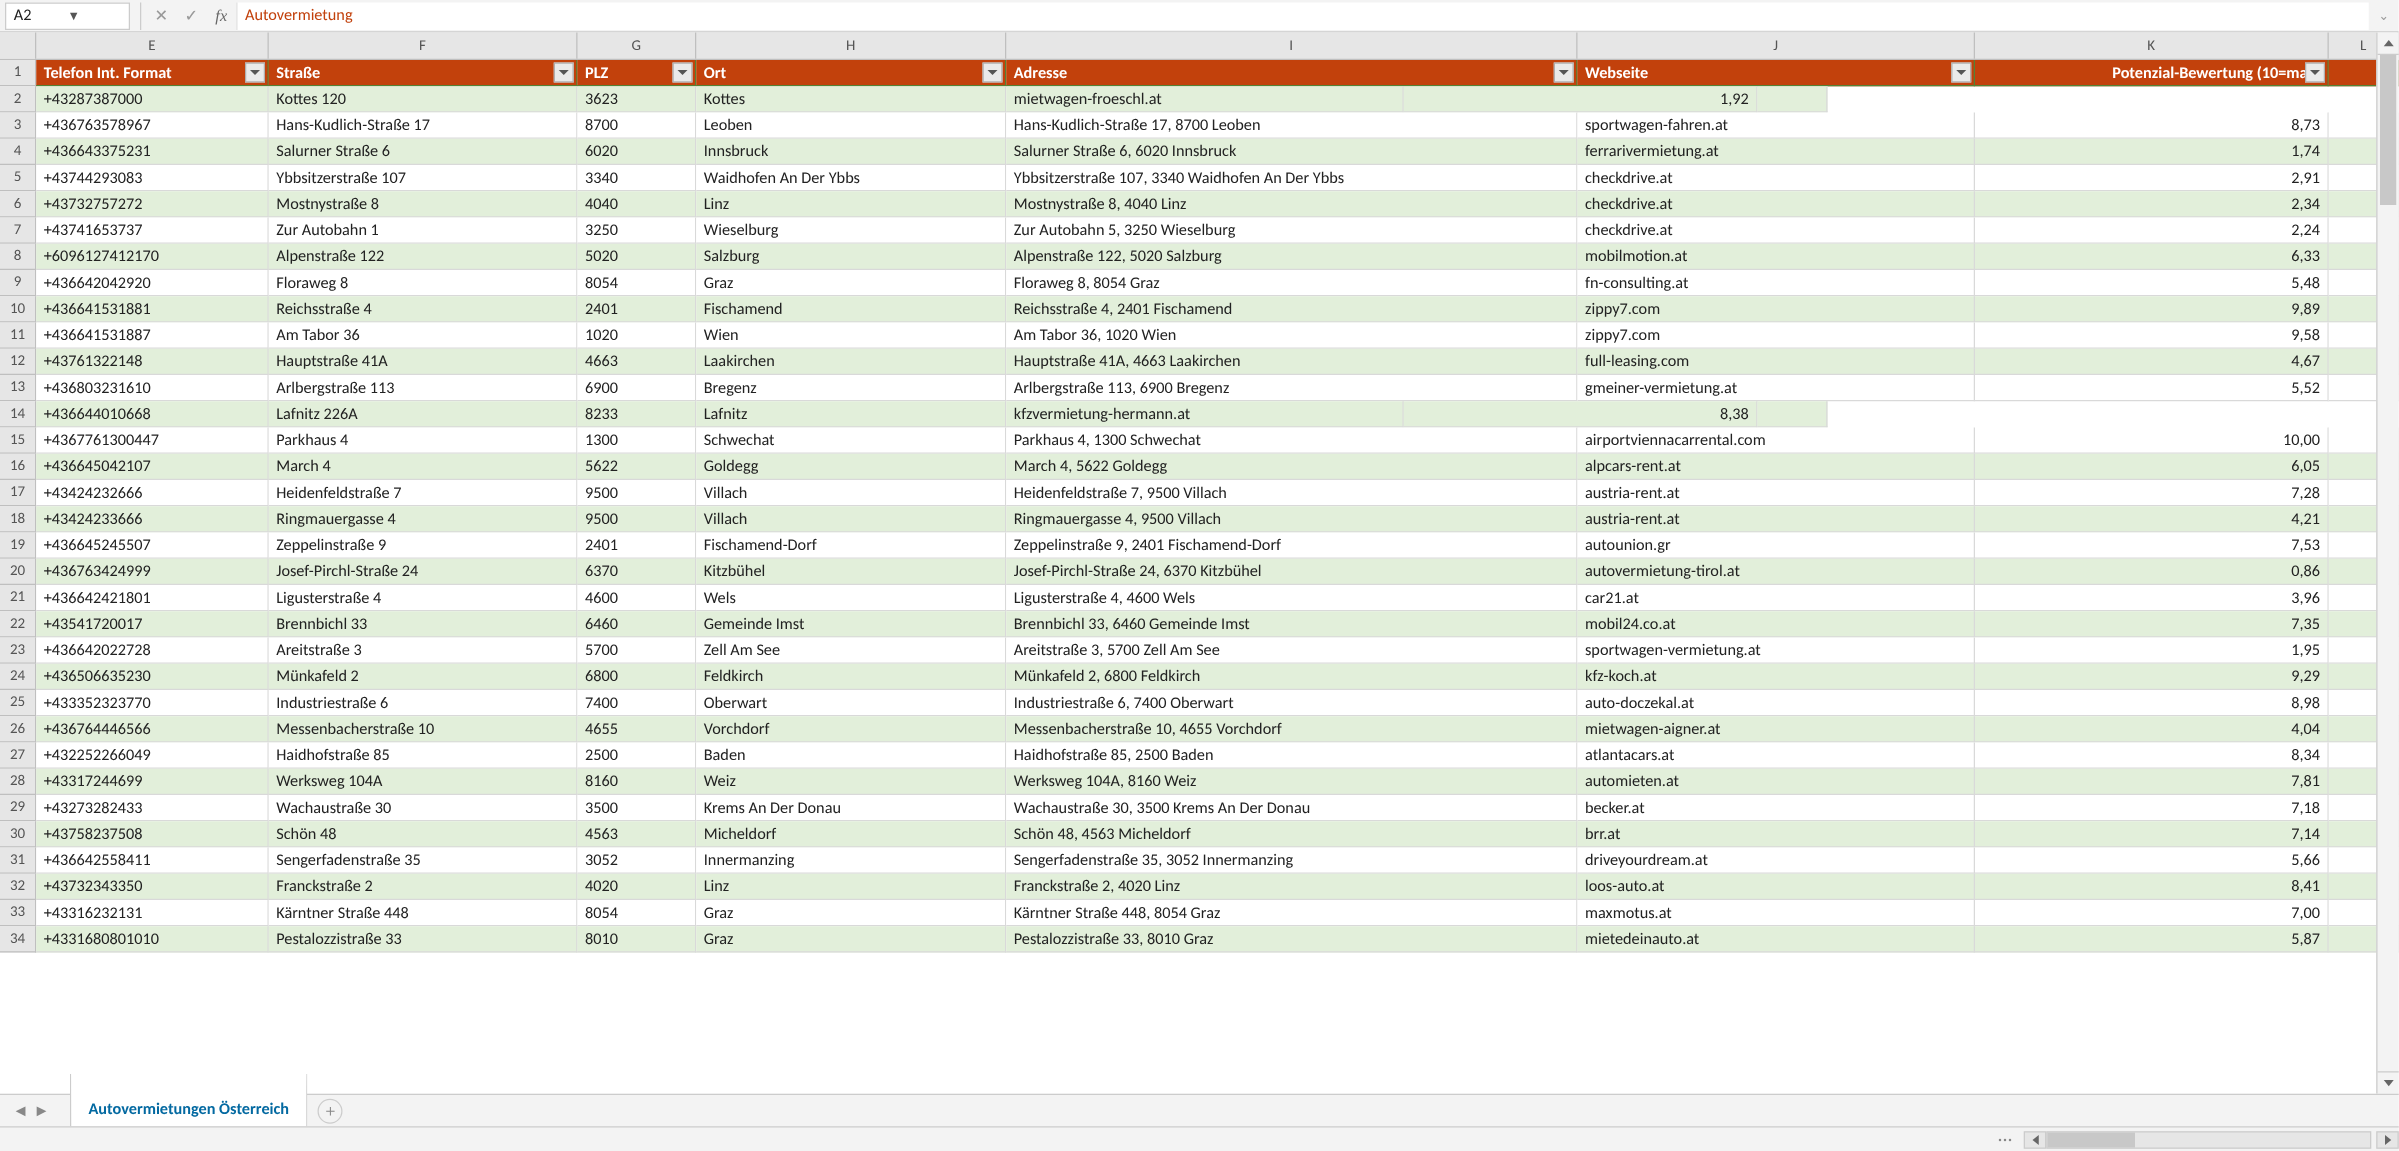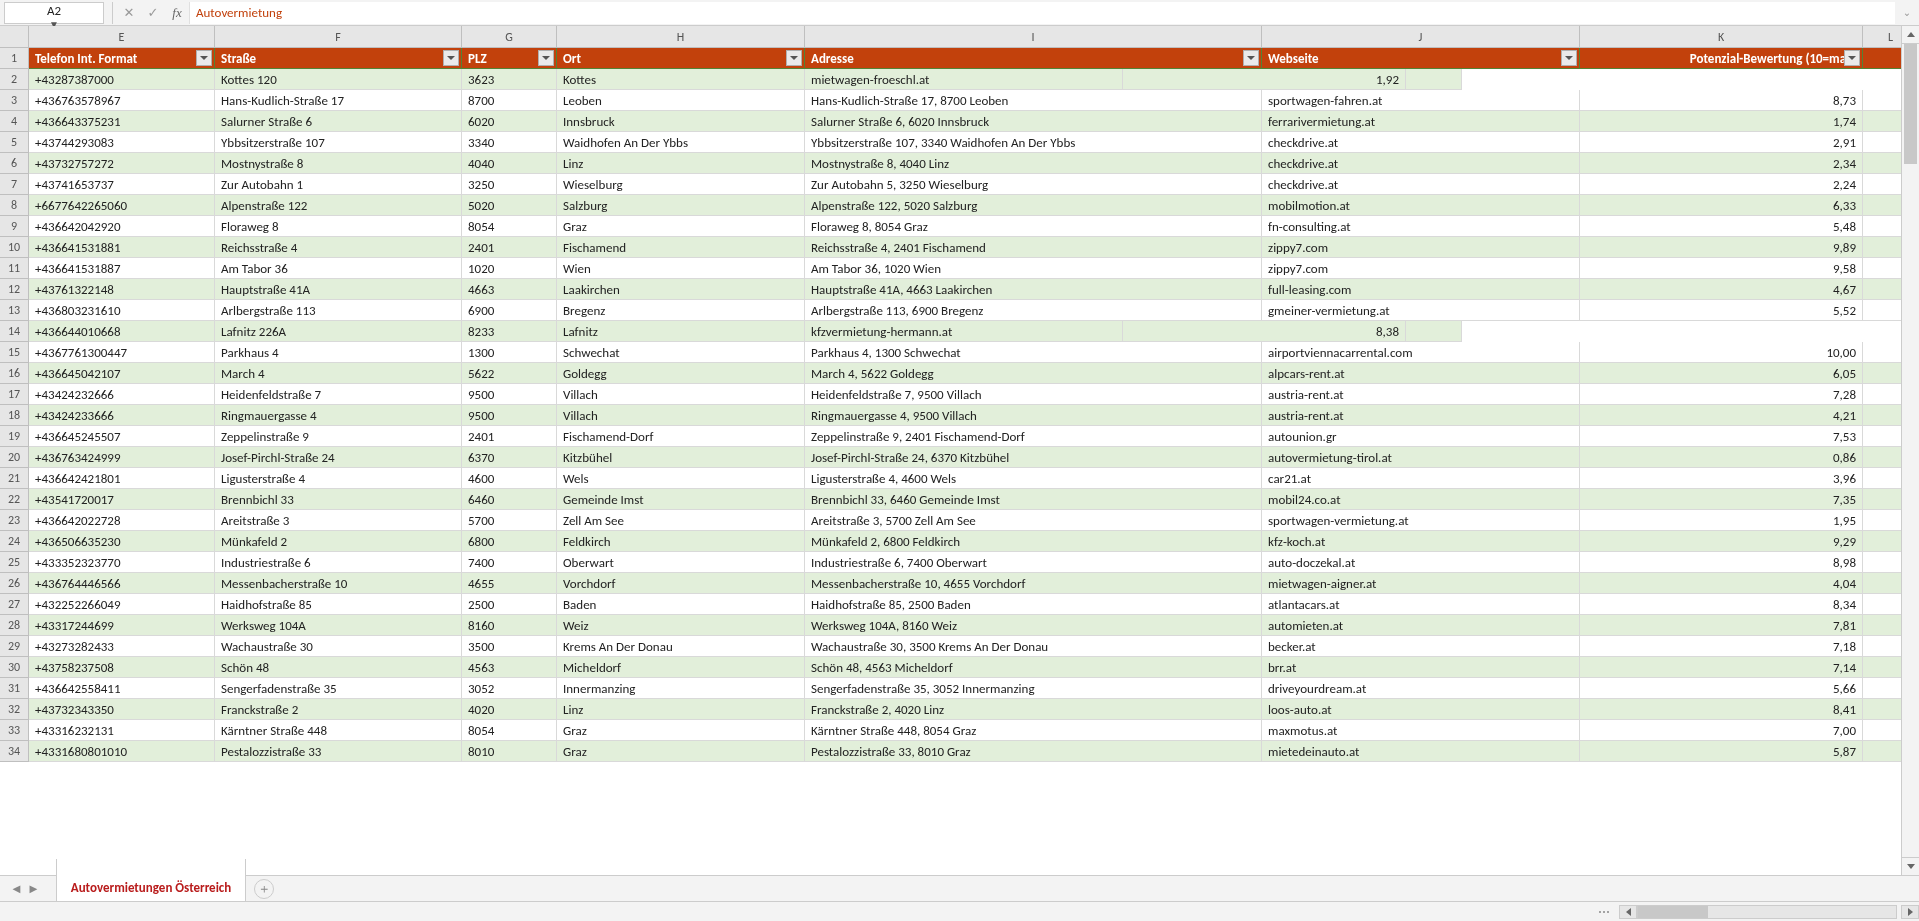--- a/index.html
+++ b/index.html
@@ -1,20 +1,20 @@
 <!DOCTYPE html>
 <html><head>
 <meta charset="utf-8">
 <style>
 * { margin: 0; padding: 0; box-sizing: border-box; font-family: Calibri, Arial, sans-serif; }
 body { background: #fff; overflow: hidden; width: 1919px; height: 921px; font-size: 13px; color: #222; }
 
 
 .formula-bar { display: flex; align-items: center; height: 26px; border-bottom: 1px solid #ccc; background: #f3f3f3; }
-.name-box { width: 100px; height: 22px; margin: 0 4px; background: #fff; border: 1px solid #ccc; display: flex; align-items: center; padding: 0 6px; flex-direction: column; }
+.name-box { width: 100px; height: 22px; margin: 0 4px; background: #fff; border: 1px solid #ccc; display: flex; align-items: center; padding: 0 6px; }
 .name-box span { flex: 1; }
 .nb-caret { color: #555; font-size: 10px; }
 .fb-sep { width: 1px; height: 22px; background: #ccc; margin: 0 4px; }
 .fb-btn { width: 24px; height: 22px; display: flex; align-items: center; justify-content: center; color: #999; }
 .fb-btn.fx { font-family: 'Times New Roman', serif; font-style: italic; color: #666; }
 .fb-btn.check { color: #999; }
 .fb-input { flex: 1; height: 22px; padding: 0 6px; background: #fff; display: flex; align-items: center; color: #c2410c; border-left: 1px solid #e0e0e0; }
 .fb-expand { width: 24px; text-align: center; color: #999; font-size: 10px; }
 
 
@@ -42,21 +42,21 @@
 .c-H { width: 248px; }
 .c-I { width: 457px; }
 .c-J { width: 318px; }
 .c-K { width: 283px; }
 .c-L { width: 56px; }
 .c-K.cell { justify-content: flex-end; }
 
 
 .tabstrip { position: absolute; left: 0; right: 0; bottom: 20px; height: 26px; background: #f3f3f3; border-top: 1px solid #ccc; display: flex; align-items: center; }
 .tab-nav { display: flex; gap: 4px; padding: 0 10px; color: #888; }
-.tab { padding: 21px 14px; background: #fff; border: 1px solid #ccc; border-top: none; border-bottom: 2px solid #217346; color: #b91c1c; font-weight: 600; border-radius: 0 0 4px 4px; margin-left: 6px; }
+.tab { padding: 21px 14px; background: #fff; border: 1px solid #ccc; border-top: none; border-bottom: 2px solid #217346; color: #0369a1; font-weight: 600; border-radius: 0 0 4px 4px; margin-left: 6px; }
 .addtab { margin-left: 8px; width: 20px; height: 20px; border: 1px solid #ccc; border-radius: 50%; display: flex; align-items: center; justify-content: center; color: #888; }
 
 
 .hscroll { position: absolute; left: 0; right: 0; bottom: 0; height: 20px; background: #f3f3f3; border-top: 1px solid #ccc; display:flex; align-items:center; }
 .hscroll .spacer { flex:1; }
 .hscroll .track { width: 260px; height: 14px; background: #e6e6e6; border: 1px solid #ccc; margin-right: 4px; position: relative; }
 .hscroll .thumb { position:absolute; left:0; top:0; bottom:0; width:70px; background:#c8c8c8; }
 .hscroll .arrow { width:18px; height:14px; border:1px solid #ccc; background:#e6e6e6; display:flex; align-items:center; justify-content:center; position:relative; }
 .hscroll .arrow.l::after{content:"";border-top:4px solid transparent;border-bottom:4px solid transparent;border-right:5px solid #666;}
 .hscroll .arrow.r::after{content:"";border-top:4px solid transparent;border-bottom:4px solid transparent;border-left:5px solid #666;}
@@ -289,21 +289,21 @@
         <div class="cell c-K">
           <span>2,24</span>
         </div>
         <div class="cell c-L">
           <span></span>
         </div>
       </div>
       <div class="row band">
         <div class="row-h">8</div>
         <div class="cell c-E">
-          <span>+6677642265060</span>
+          <span>+6096127412170</span>
         </div>
         <div class="cell c-F">
           <span>Alpenstraße 122</span>
         </div>
         <div class="cell c-G">
           <span>5020</span>
         </div>
         <div class="cell c-H">
           <span>Salzburg</span>
         </div>

